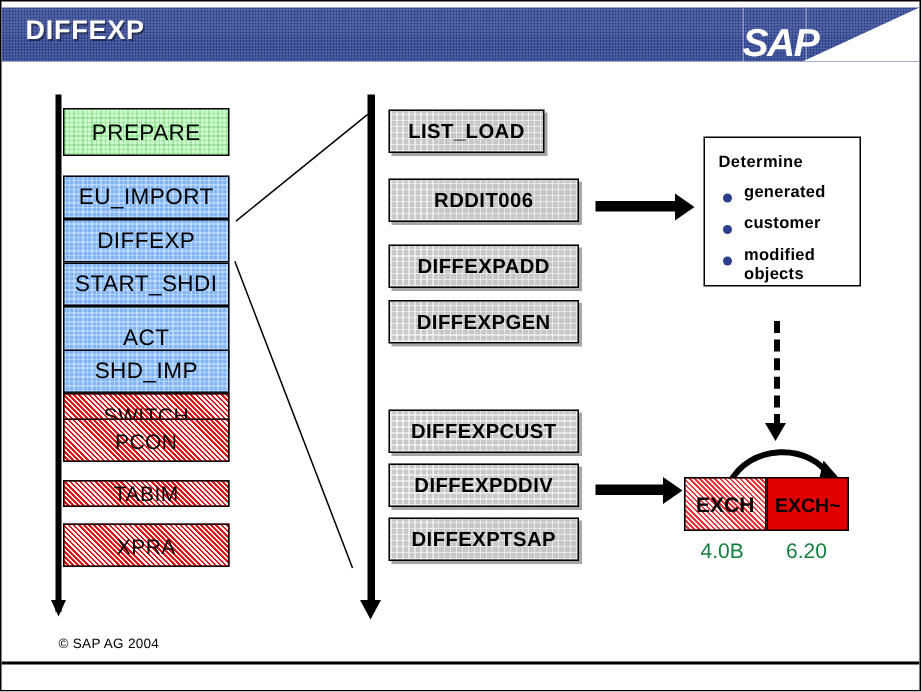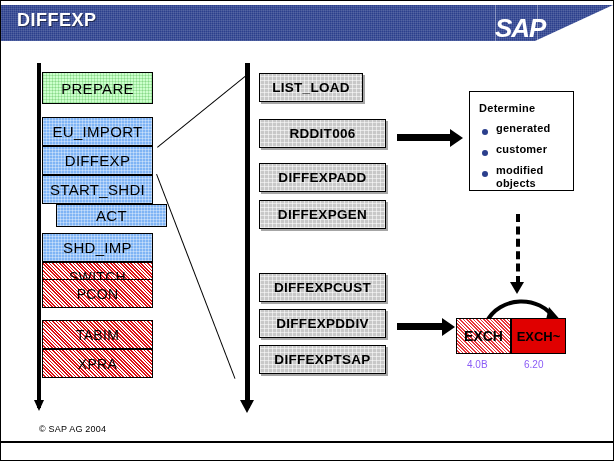--- a/index.html
+++ b/index.html
@@ -156,21 +156,21 @@
     display:flex;align-items:center;justify-content:center;
     font-size:14px;font-weight:bold;color:#000000;
   }
   #exch-right{
     position:absolute;left:55px;top:0;width:55px;height:36px;box-sizing:border-box;
     border:1px solid #000000;background:#e00000;
     display:flex;align-items:center;justify-content:center;
     font-size:13px;font-weight:bold;color:#000000;
   }
   .exch-label{
-    position:absolute;top:358px;font-size:10px;color:#8b5cf6;font-weight:normal;
+    position:absolute;top:358px;font-size:14px;color:#15803d;font-weight:normal;
   }
   #exch-curve{position:absolute;left:450px;top:292px;}
 
   
   #footer-rule{
     position:absolute;left:0;top:440px;width:612px;height:2px;background:#000000;
   }
   #footer-text{
     position:absolute;left:38px;top:423px;font-size:9px;color:#000000;letter-spacing:.2px;
   }
@@ -190,26 +190,26 @@
   </div>
 
   <div class="spine" style="left:36px;top:62px;width:4px;height:345px;"></div>
   <div class="arrowhead-down thin" style="left:33px;top:399px;"></div>
 
   <div class="pbox green" style="left:41px;top:71px;width:111px;height:32px;">PREPARE</div>
 
   <div class="pbox blue" style="left:41px;top:116px;width:111px;height:29px;">EU_IMPORT</div>
   <div class="pbox blue" style="left:41px;top:145px;width:111px;height:29px;">DIFFEXP</div>
   <div class="pbox blue" style="left:41px;top:174px;width:111px;height:29px;">START_SHDI</div>
-  <div class="pbox blue" style="left:55px;top:203px;width:111px;height:23px;">ACT</div>
+  <div class="pbox blue" style="left:41px;top:203px;width:111px;height:42px;">ACT</div>
   <div class="pbox blue" style="left:41px;top:232px;width:111px;height:29px;">SHD_IMP</div>
 
   <div class="pbox red" style="left:41px;top:261px;width:111px;height:29px;">SWITCH</div>
   <div class="pbox red" style="left:41px;top:278px;width:111px;height:29px;">PCON</div>
-  <div class="pbox red" style="left:41px;top:319px;width:111px;height:29px;">TABIM</div>
+  <div class="pbox red" style="left:41px;top:319px;width:111px;height:18px;">TABIM</div>
   <div class="pbox red" style="left:41px;top:348px;width:111px;height:29px;">XPRA</div>
 
   <div class="diag" style="left:156px;top:146px;width:113px;transform:rotate(-39deg);"></div>
   <div class="diag" style="left:156px;top:173px;width:219px;transform:rotate(69deg);"></div>
 
   <div class="spine" style="left:244px;top:62px;width:5px;height:345px;"></div>
   <div class="arrowhead-down" style="left:239px;top:399px;"></div>
 
   <div class="pbox gray" style="left:258px;top:72px;width:104px;height:29px;text-align:right;">LIST_LOAD</div>
   <div class="pbox gray" style="left:258px;top:118px;width:127px;height:29px;">RDDIT006</div>

